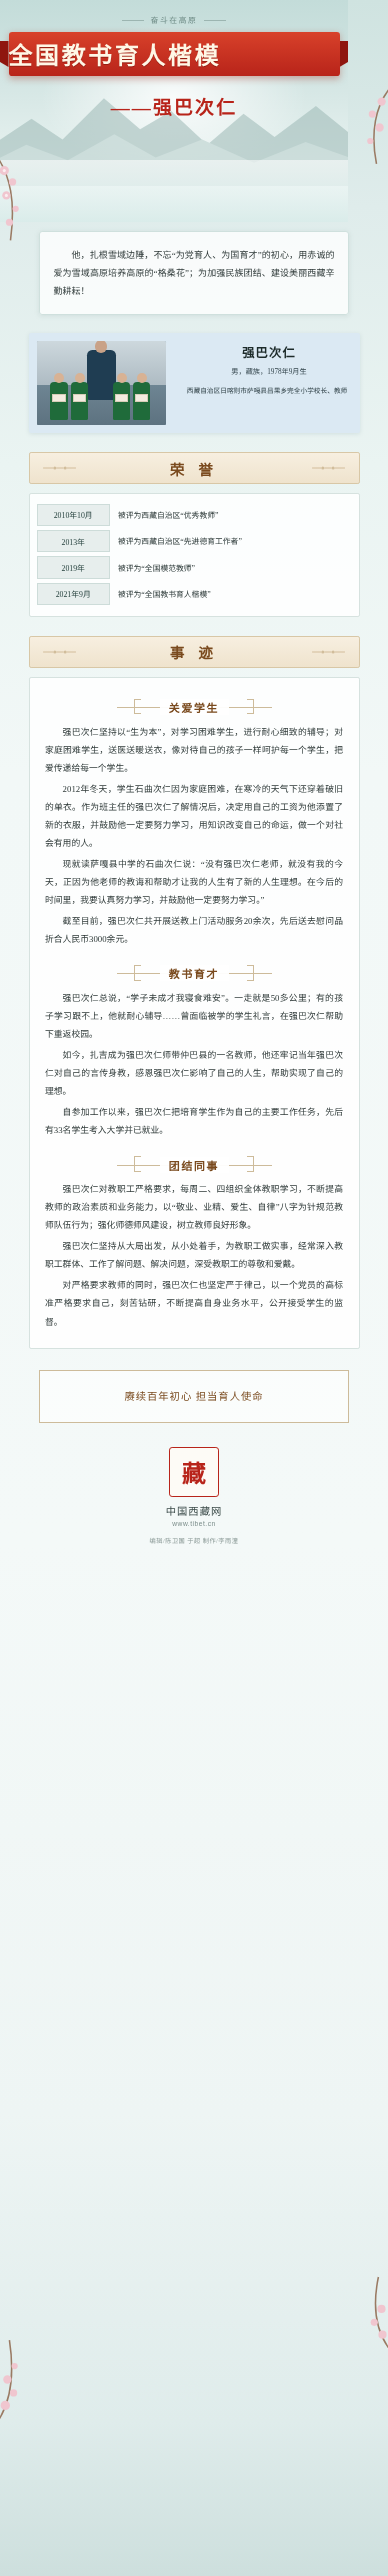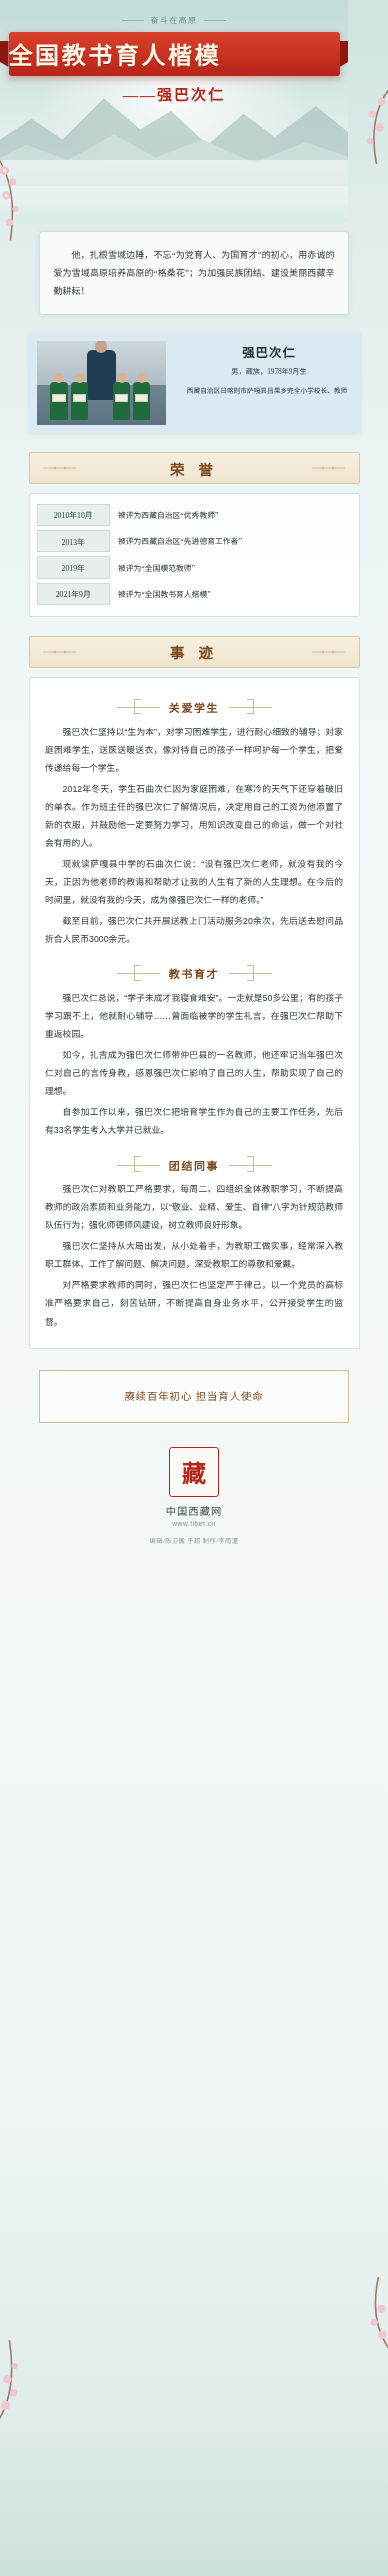--- a/index.html
+++ b/index.html
@@ -77,22 +77,22 @@
     color: #fff7e6;
     font-size: 24px;
     letter-spacing: 2.6px;
     font-weight: 700;
     text-shadow: 0 1px 0 rgba(120,20,12,.6);
     font-family: "Liberation Serif", "DejaVu Serif", serif;
   }
   .subtitle {
     position: relative;
     text-align: center;
-    margin-top: 7px;
-    font-size: 15px;
+    margin-top: 16px;
+    font-size: 19px;
     color: #b8241a;
     letter-spacing: 2.1px;
     font-weight: 700;
     font-family: "Liberation Serif", "DejaVu Serif", serif;
   }
 
   
   .lead-wrap {
     position: relative;
     margin: 9.3px auto 0;
@@ -259,21 +259,21 @@
   .sub-head .lb { left: 17.6px; border-right: none; }
   .sub-head .rb { right: 17.6px; border-left: none; }
 
   .story p {
     font-size: 8.8px;
     line-height: 2.05;
     color: #2f3a39;
     text-align: justify;
     text-indent: 2em;
     margin-top: 3.1px;
-    font-family: Liberation Sans, sans-serif;
+    font-family: Liberation Serif, serif;
   }
 
   
   .closing {
     width: 310px; margin: 21px auto 0;
     border: 1px solid #cdbb9a;
     background: rgba(255,255,255,.6);
     padding: 15.5px 10.3px;
     text-align: center;
   }
@@ -466,21 +466,21 @@
   <div class="story">
 
     <div class="sub-head">
       <div class="bar"></div>
       <div class="lb"></div>
       <div class="rb"></div>
       <span>关爱学生</span>
     </div>
     <p>强巴次仁坚持以“生为本”，对学习困难学生，进行耐心细致的辅导；对家庭困难学生，送医送暖送衣，像对待自己的孩子一样呵护每一个学生，把爱传递给每一个学生。</p>
     <p>2012年冬天，学生石曲次仁因为家庭困难，在寒冷的天气下还穿着破旧的单衣。作为班主任的强巴次仁了解情况后，决定用自己的工资为他添置了新的衣服，并鼓励他一定要努力学习，用知识改变自己的命运，做一个对社会有用的人。</p>
-    <p>现就读萨嘎县中学的石曲次仁说：“没有强巴次仁老师，就没有我的今天，正因为他老师的教诲和帮助才让我的人生有了新的人生理想。在今后的时间里，就没有我的今天，成为像强巴次仁一样的老师。”</p>
+    <p>现就读萨嘎县中学的石曲次仁说：“没有强巴次仁老师，就没有我的今天，正因为他老师的教诲和帮助才让我的人生有了新的人生理想。在今后的时间里，我要认真努力学习，并鼓励他一定要努力学习。”</p>
     <p>截至目前，强巴次仁共开展送教上门活动服务20余次，先后送去慰问品折合人民币3000余元。</p>
 
     <div class="sub-head">
       <div class="bar"></div>
       <div class="lb"></div>
       <div class="rb"></div>
       <span>教书育才</span>
     </div>
     <p>强巴次仁总说，“学子未成才我寝食难安”。一走就是50多公里；有的孩子学习跟不上，他就耐心辅导……曾面临被学的学生礼言，在强巴次仁帮助下重返校园。</p>
     <p>如今，扎吉成为强巴次仁师带仲巴县的一名教师，他还牢记当年强巴次仁对自己的言传身教，感恩强巴次仁影响了自己的人生，帮助实现了自己的理想。</p>

